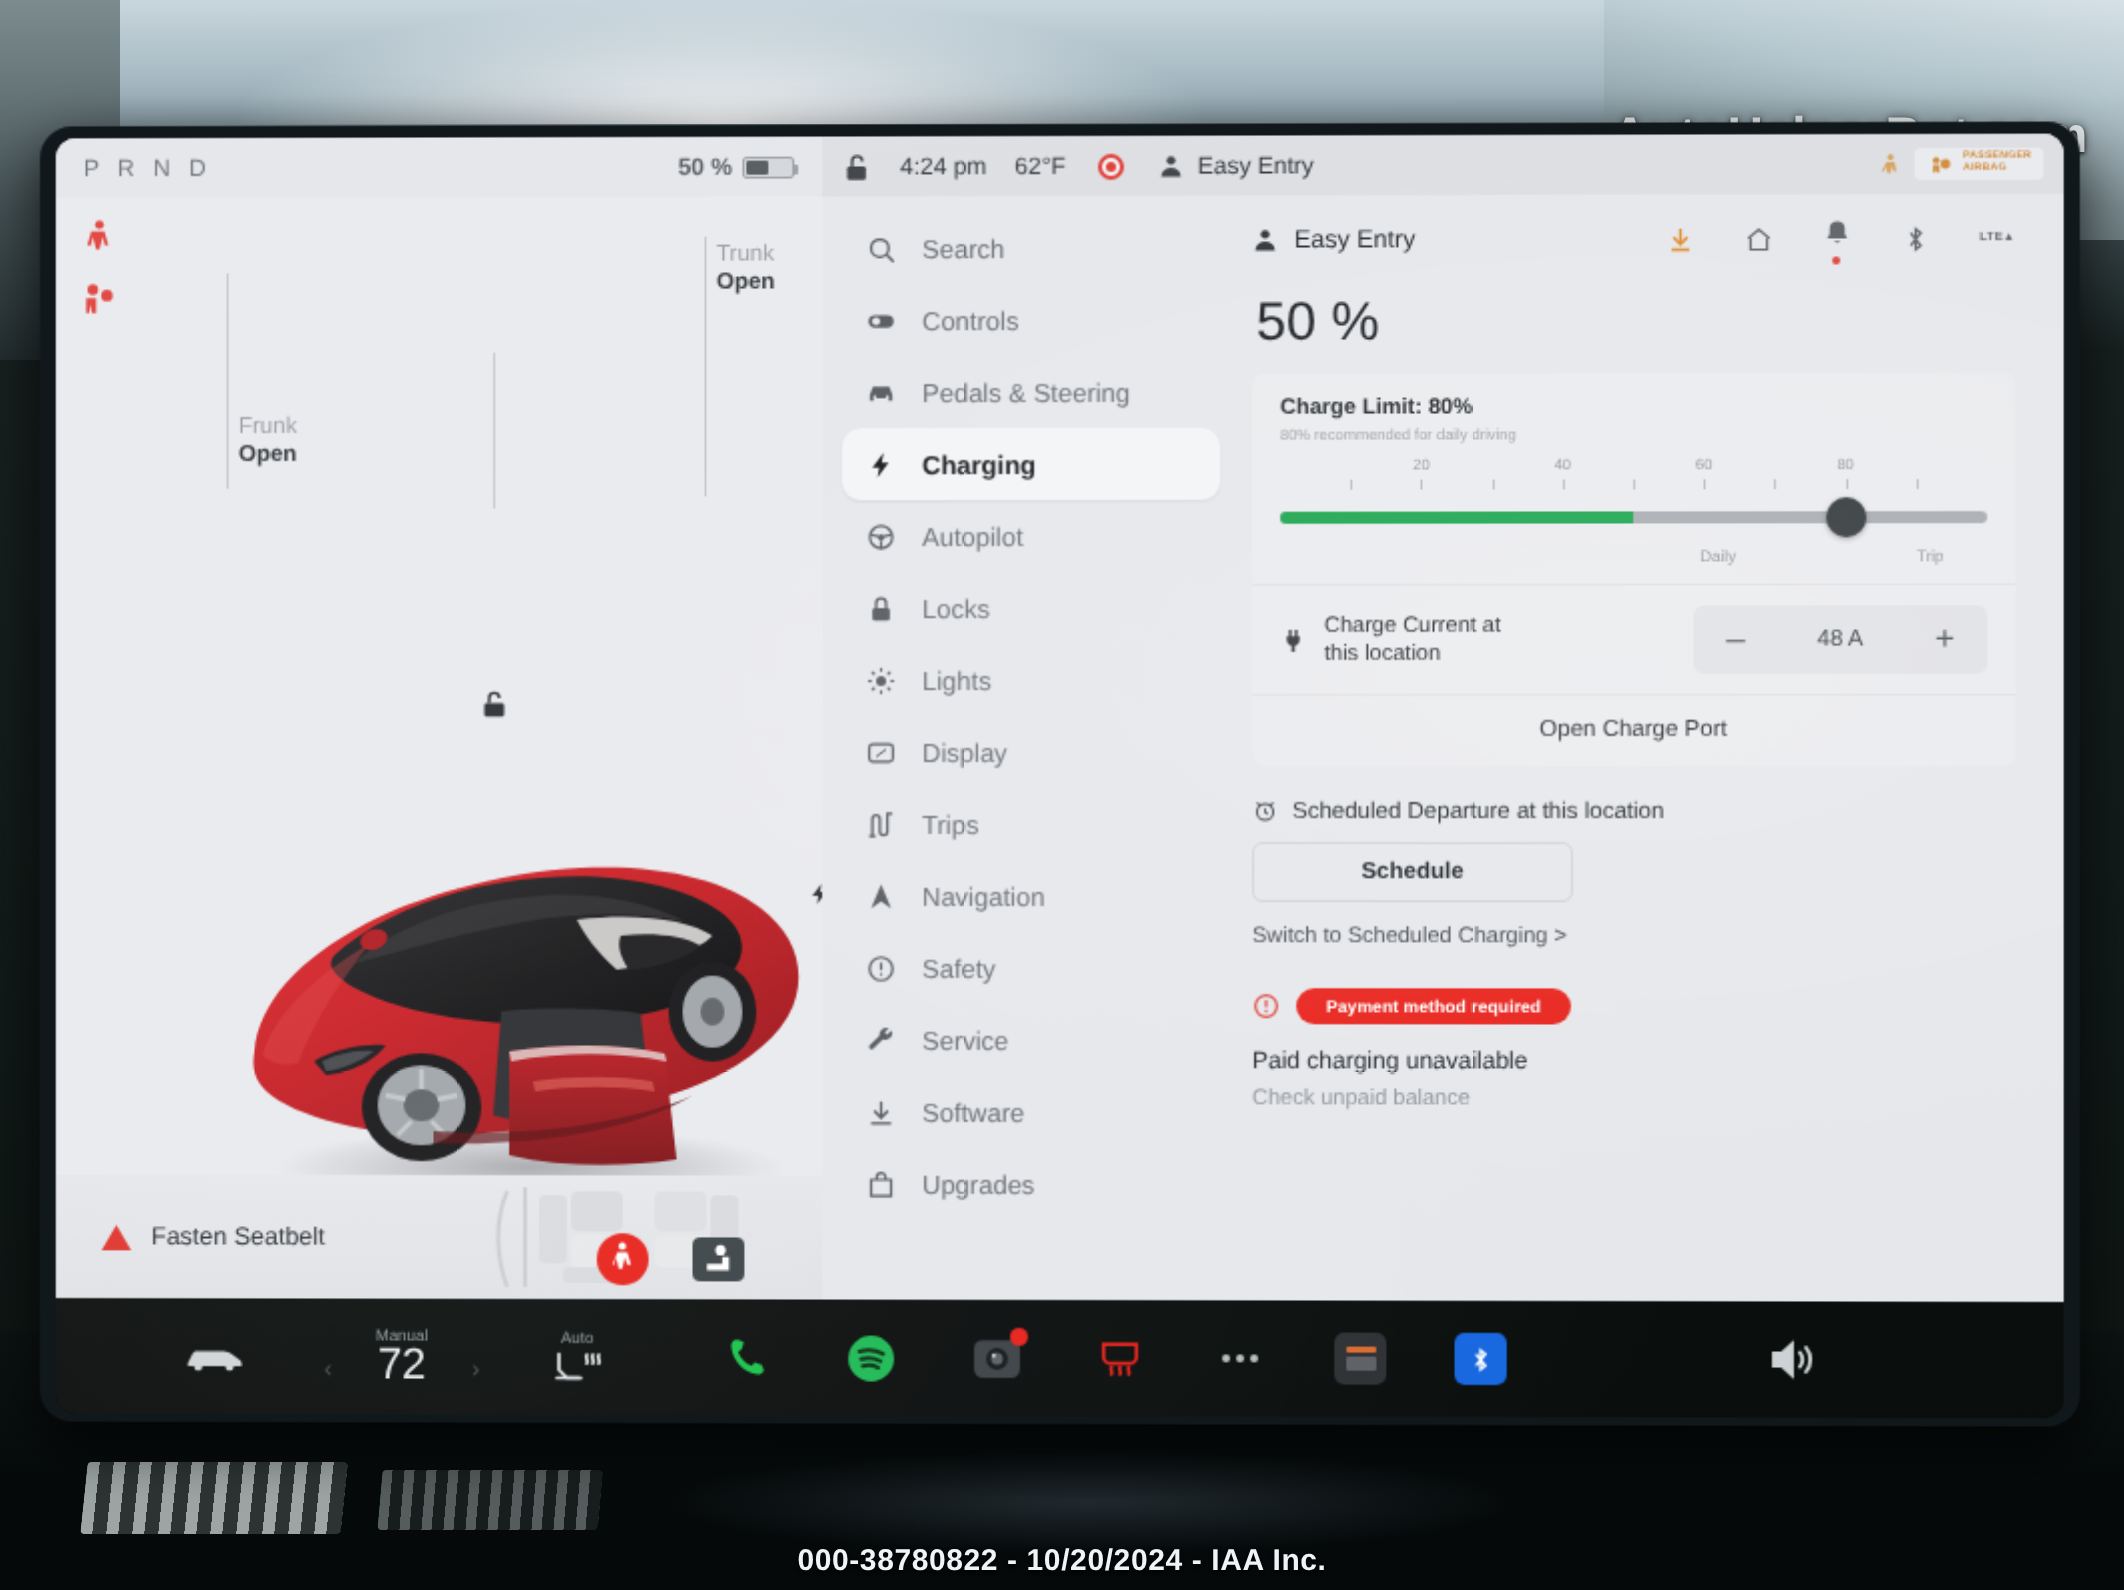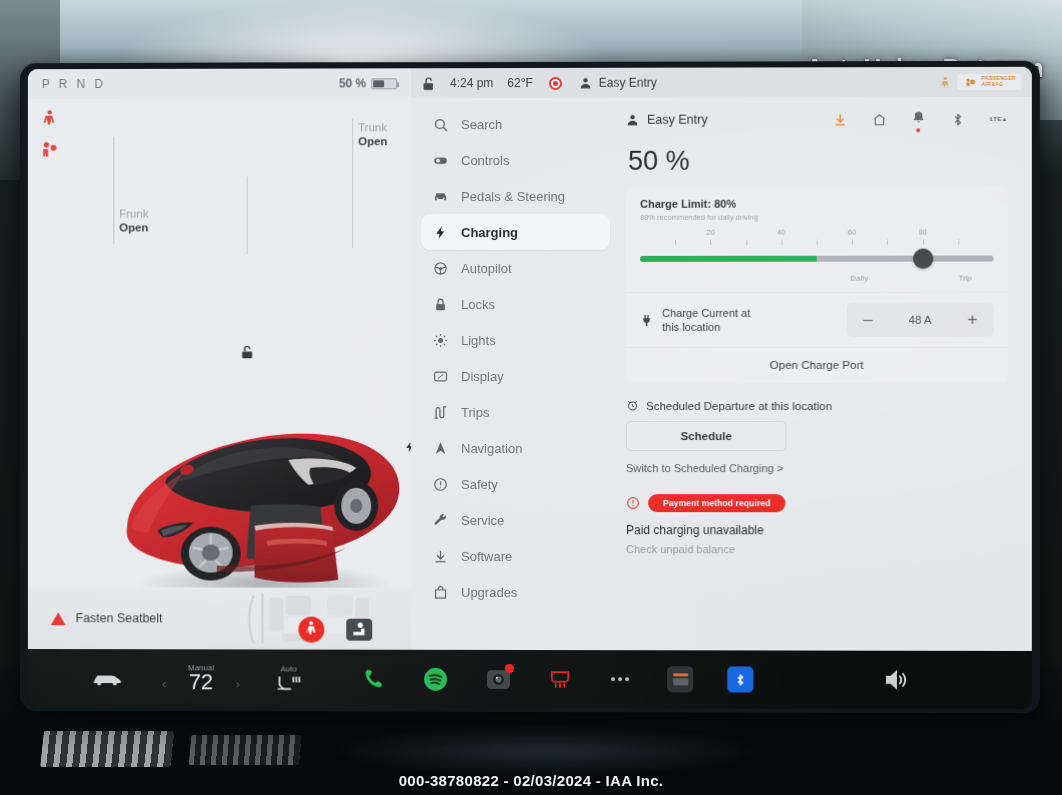--- a/index.html
+++ b/index.html
@@ -296,21 +296,21 @@
   <div class="dash-glow"></div>
   <div class="windshield-r"></div>
   <div class="pillar-l"></div>
   <div class="dark-bottom"></div>
   <div class="console-shadow"></div>
   <div class="vent-grille"></div>
   <div class="vent-grille2"></div>
 </div>
 
 <div id="watermark">AutoHelperBot.com</div>
-<div id="footer">000-38780822 - 02/03/2024 - IAA Inc.</div>
+<div id="footer">000-38780822 - 10/20/2024 - IAA Inc.</div>
 
 <div id="bezel">
 <div id="screen">
 
   <div id="ui">
 
     <div id="carpanel">
 
       <div id="statusbar-left">
         <div class="prnd">P R N D</div>

